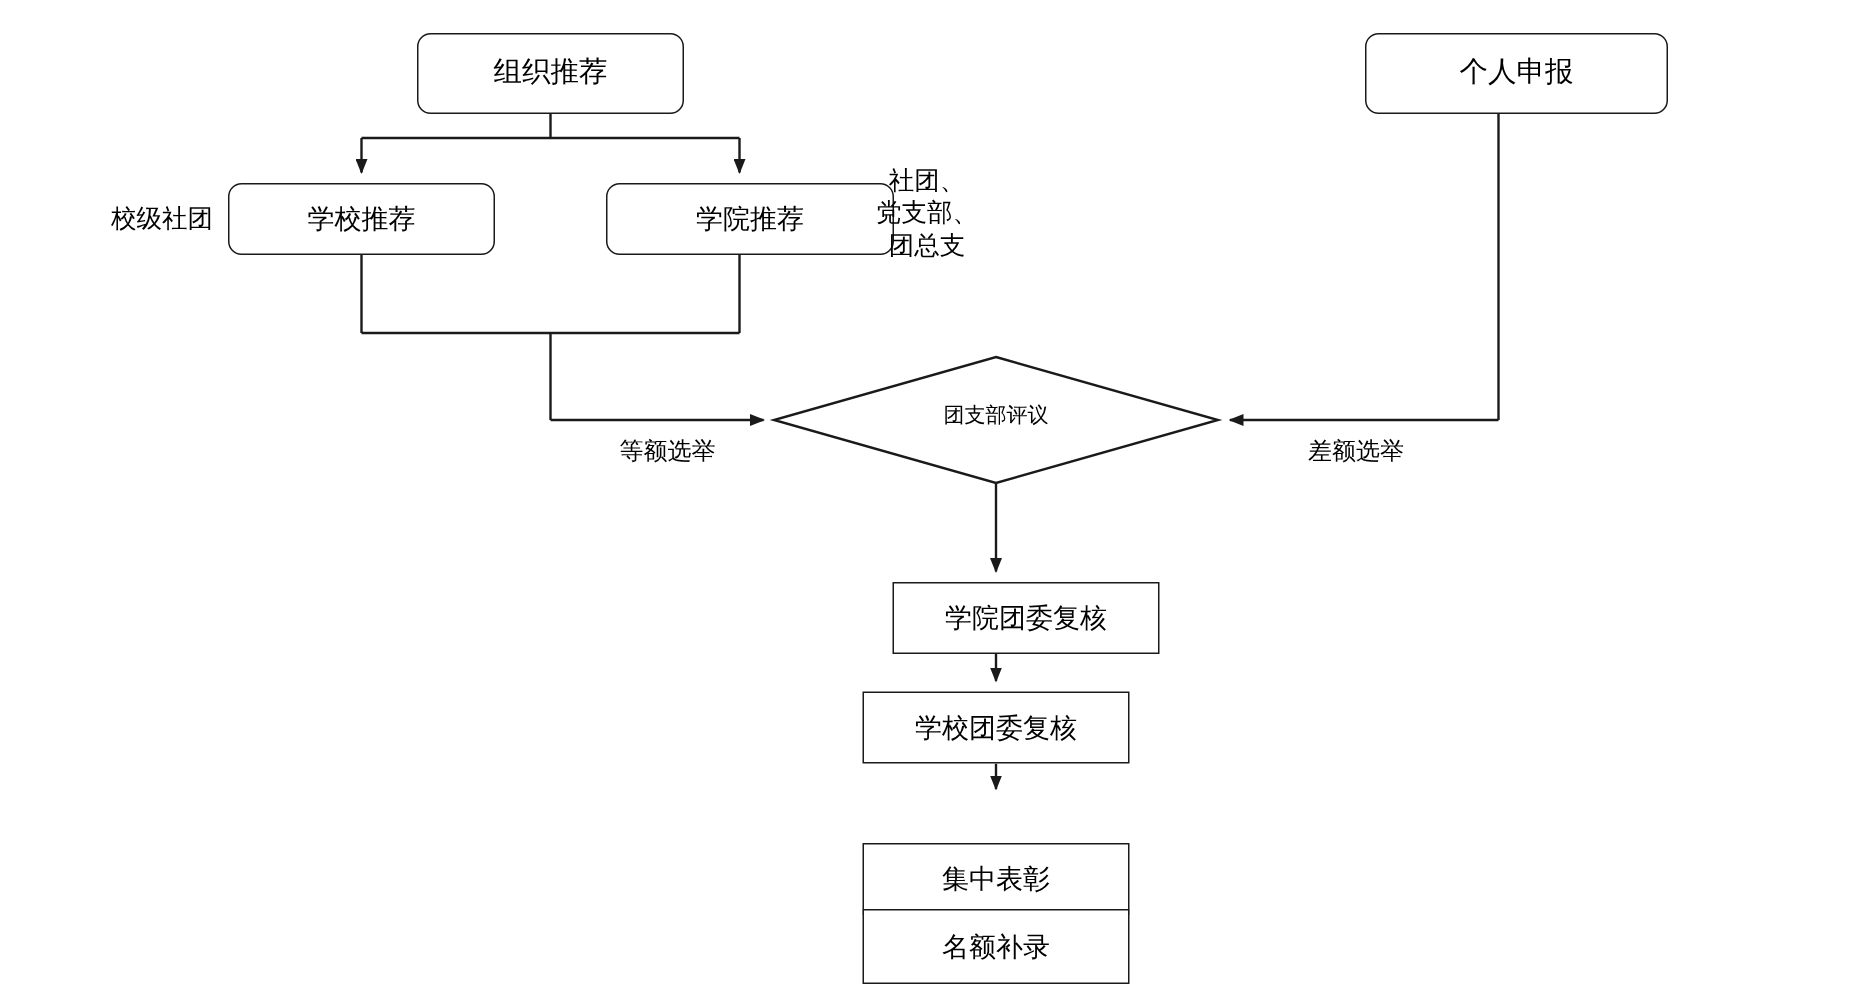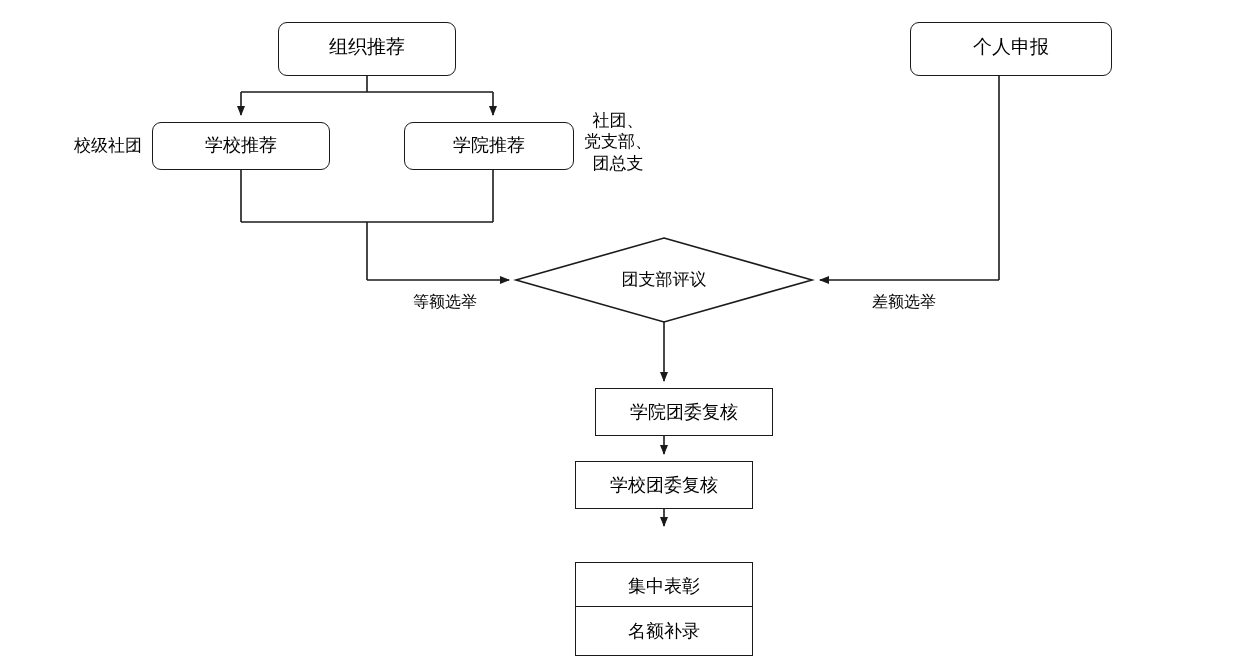--- a/index.html
+++ b/index.html
@@ -33,21 +33,20 @@
     background: #ffffff;
     display: flex;
     align-items: center;
     justify-content: center;
     text-align: center;
     line-height: 1.15;
     white-space: nowrap;
   }
   .node.rounded {
     border-radius: 9px;
-    font-family: Liberation Mono, monospace;
   }
   .label {
     position: absolute;
     white-space: pre;
     line-height: 1.25;
     text-align: center;
   }
   .diamond-label {
     position: absolute;
     white-space: nowrap;
@@ -98,25 +97,25 @@
   </div>
 
   <div class="node rounded" style="left:910px; top:22px; width:202px; height:54px; font-size:19px;">
     <span>个人申报</span>
   </div>
 
   <div class="node rounded" style="left:152px; top:122px; width:178px; height:48px; font-size:18px;justify-content:center;">
     <span>学校推荐</span>
   </div>
 
-  <div class="node rounded" style="left:404px; top:122px; width:170px; height:48px; font-size:18px;">
+  <div class="node rounded" style="left:404px; top:122px; width:192px; height:48px; font-size:18px;">
     <span>学院推荐</span>
   </div>
 
-  <div class="diamond-label" style="left:516px; top:268px; width:296px; font-size:17px;">
+  <div class="diamond-label" style="left:516px; top:268px; width:296px; font-size:14px;">
     <span>团支部评议</span>
   </div>
 
   <div class="node" style="left:575px; top:388px; width:178px; height:48px; font-size:18px;margin-left:20px;">
     <span>学院团委复核</span>
   </div>
 
   <div class="node" style="left:575px; top:461px; width:178px; height:48px; font-size:18px;font-family:Liberation Serif, serif;">
     <span>学校团委复核</span>
   </div>

